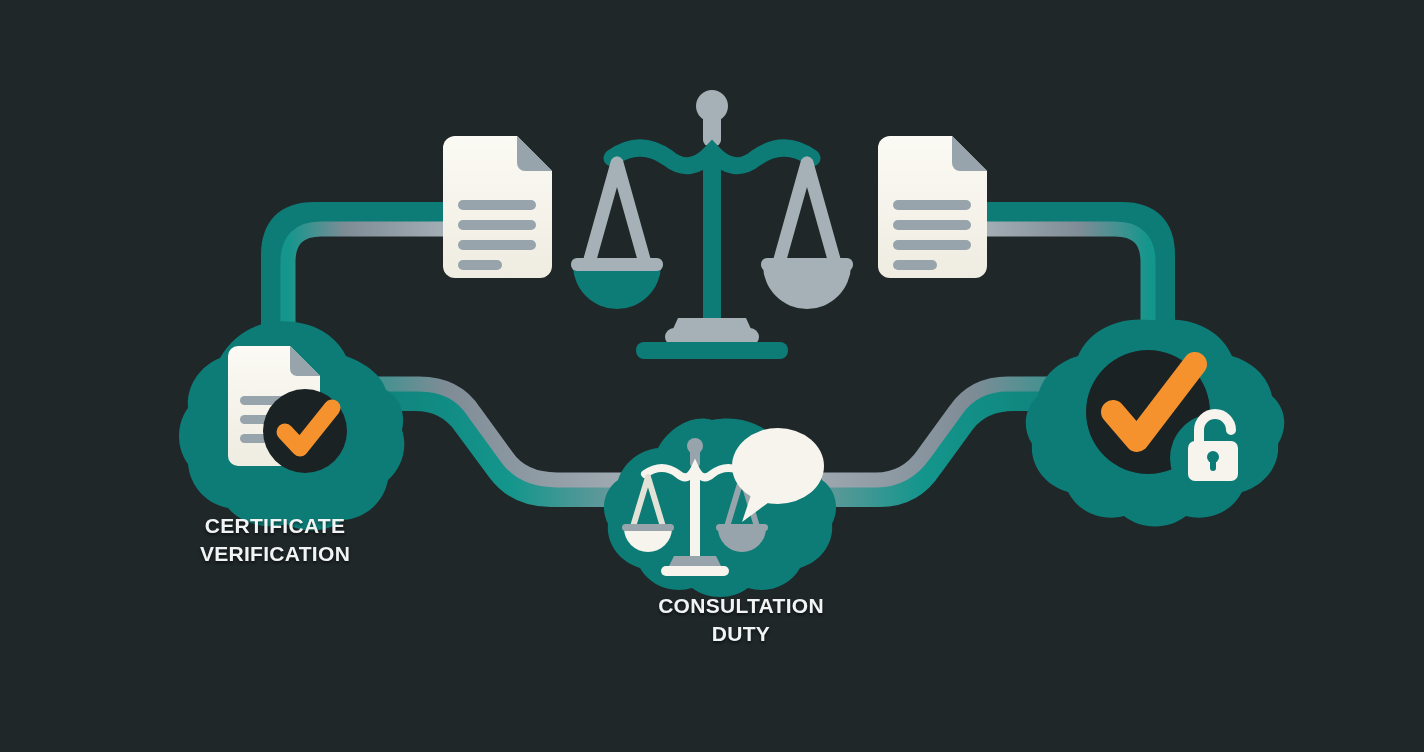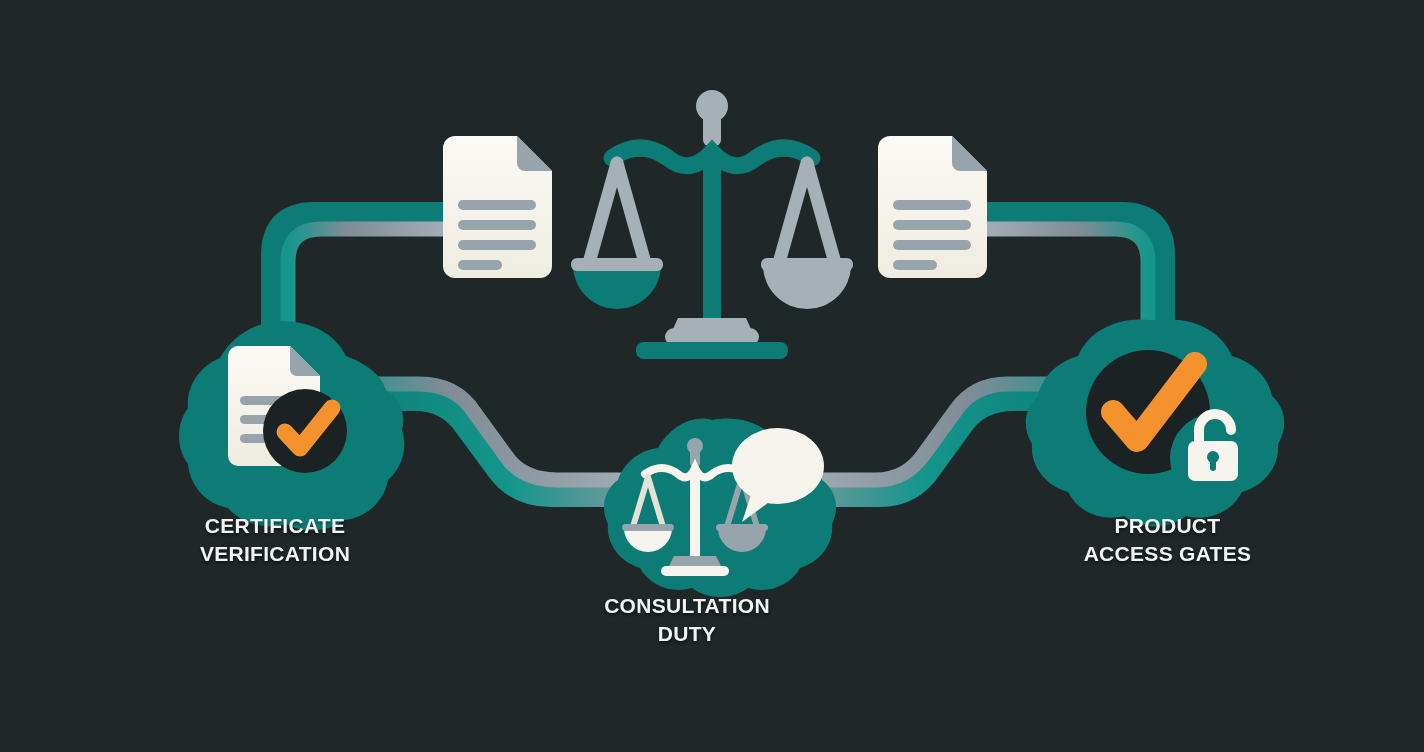--- a/index.html
+++ b/index.html
@@ -25,21 +25,21 @@
     color:#f2f4f4;
     font-weight:bold;
     font-size:21px;
     line-height:1.32;
     letter-spacing:0.3px;
     text-shadow:0 2px 3px rgba(0,0,0,0.55);
     white-space:pre-line;
     user-select:none;
   }
   #label-certificate{ left:110px; top:512px; width:330px; }
-  #label-consultation{ left:522px; top:592px; width:330px; }
+  #label-consultation{ left:576px; top:592px; width:330px; }
   #label-product{ left:995px; top:512px; width:345px; }
 </style>
 </head>
 <body style="background: rgb(31, 39, 41);">
 
 <div id="stage" style="background: rgb(31, 39, 41);">
 
   <svg id="diagram" viewBox="0 0 1424 752" aria-hidden="true">
     <defs>
       <linearGradient id="gradConnA" x1="0" y1="0" x2="1" y2="0">
@@ -220,16 +220,14 @@
       </g>
     </g>
   </svg>
 
   <div class="node-label" id="label-certificate">CERTIFICATE
 VERIFICATION</div>
 
   <div class="node-label" id="label-consultation">CONSULTATION
 DUTY</div>
 
-  <div class="node-label" id="label-product">PRODUCT
-ACCESS GATES</div>
 
 </div>
 
 </body></html>

